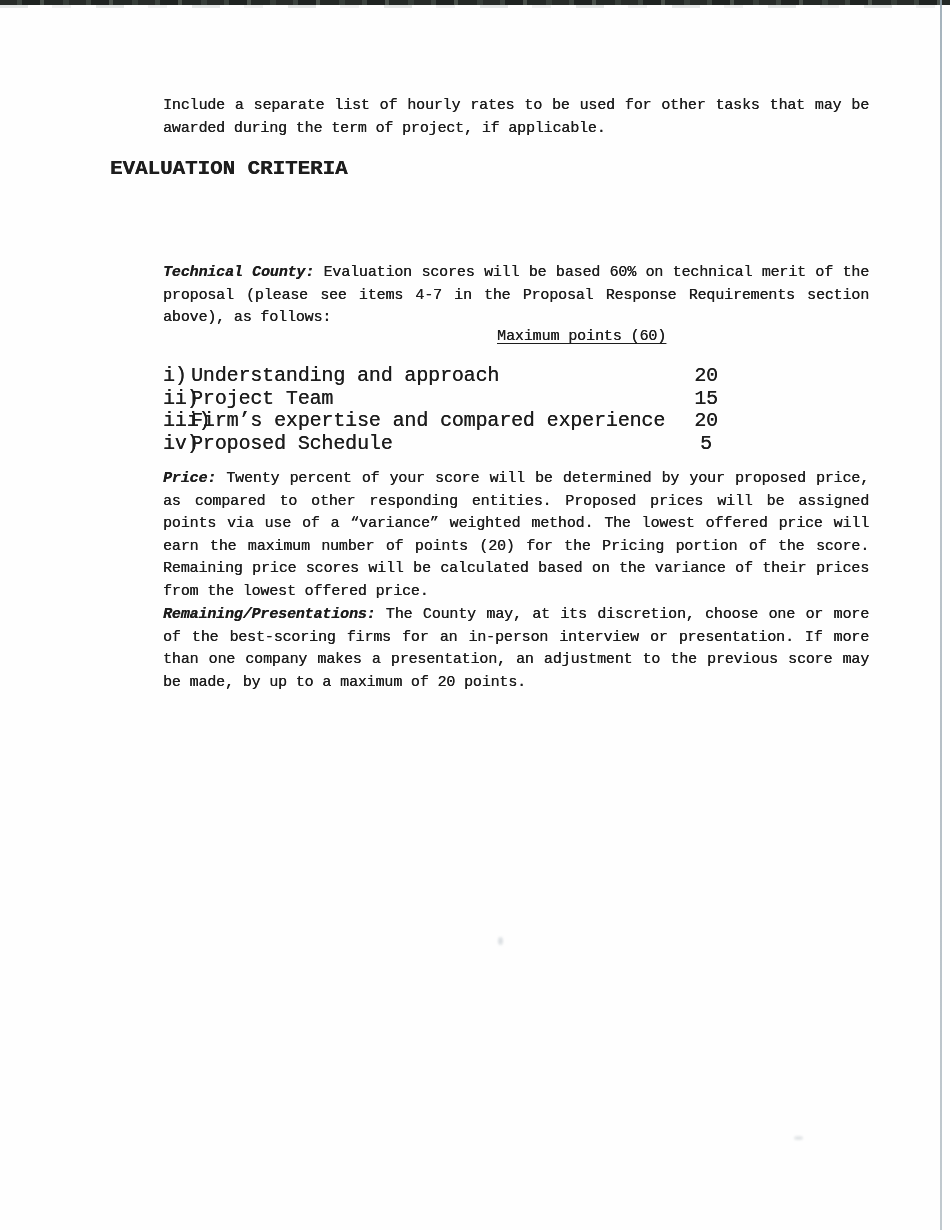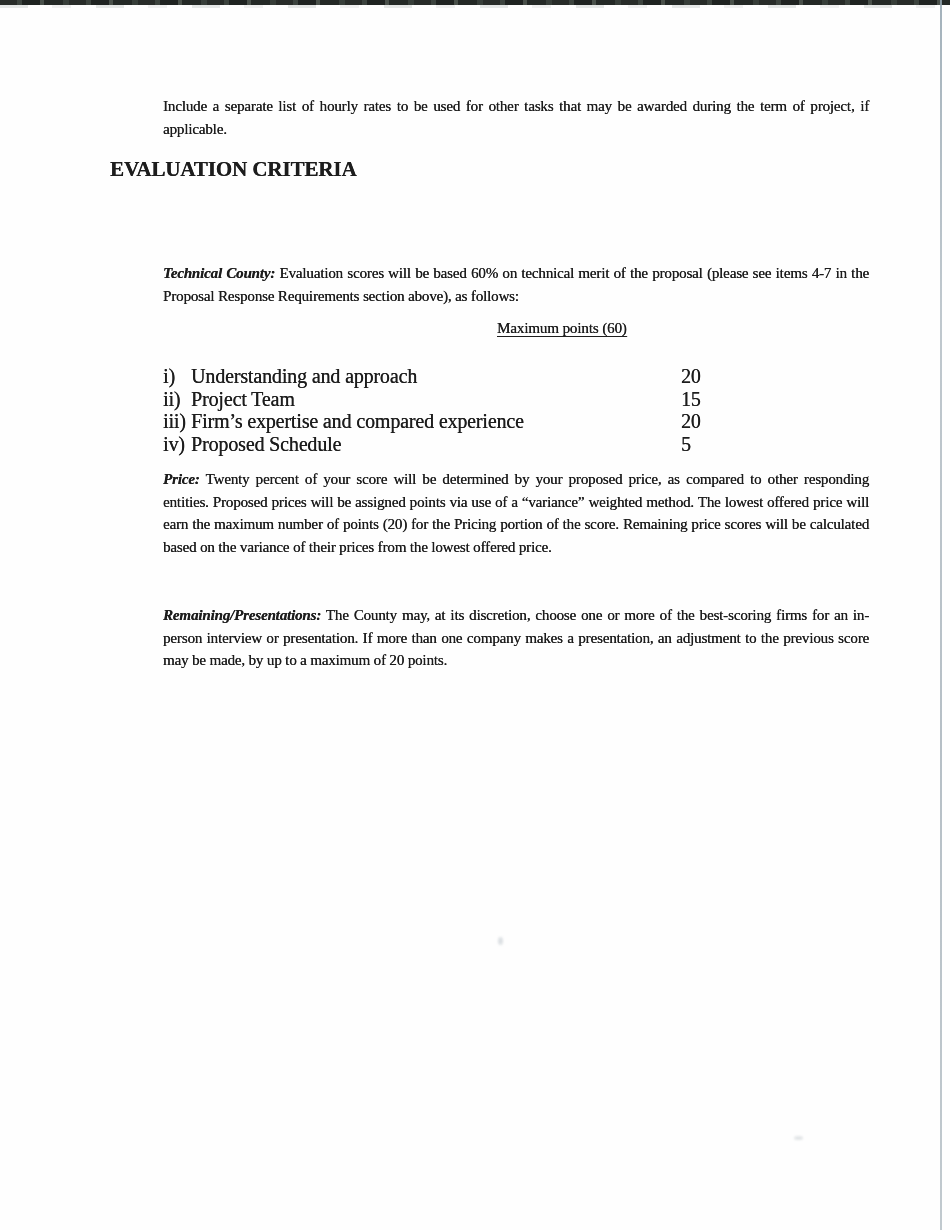--- a/index.html
+++ b/index.html
@@ -6,21 +6,21 @@
     margin: 0;
     padding: 0;
     background: #ffffff;
   }
   .page {
     position: relative;
     width: 950px;
     height: 1230px;
     background: #fefefe;
     overflow: hidden;
-    font-family: Liberation Serif, serif;
+    font-family: Liberation Mono, monospace;
     color: #1d1d1d;
   }
   
   .scan-noise-top {
     position: absolute;
     left: 0; top: 0;
     width: 950px; height: 5px;
     background: repeating-linear-gradient(90deg,
       #161b18 0 17px,
       #2c342e 17px 22px,
@@ -104,21 +104,21 @@
     white-space: nowrap;
   }
   .criteria-numeral {
     display: inline-block;
     width: 28px;
   }
   .criteria-points {
     position: absolute;
     left: 518px; top: 0;
     width: 50px;
-    text-align: left;
+    text-align: center;
   }
 </style>
 </head>
 <body>
 
 <div class="page">
 
   <div class="scan-noise-top"></div>
   <div class="page-edge-line"></div>
   <div class="smudge smudge-1"></div>
@@ -126,21 +126,21 @@
 
   <div class="textblock indent" style="top:95px;">Include a separate list of hourly rates to be used for other tasks that may be awarded during the term of project, if applicable.</div>
 
   <div class="heading" style="top:157px;">EVALUATION CRITERIA</div>
 
 
   <div class="textblock indent" style="top:262px;">
     <span class="lead-label">Technical County:</span><span> Evaluation scores will be based 60% on technical merit of the proposal (please see items 4-7 in the Proposal Response Requirements section above), as follows:</span>
   </div>
 
-  <div class="points-header" style="top:320px;">Maximum points (60)</div>
+  <div class="points-header" style="top:328px;">Maximum points (60)</div>
 
   <div class="criteria-list">
     <div class="criteria-row">
       <span class="criteria-numeral">i)</span><span>Understanding and approach</span>
       <span class="criteria-points">20</span>
     </div>
     <div class="criteria-row">
       <span class="criteria-numeral">ii)</span><span>Project Team</span>
       <span class="criteria-points">15</span>
     </div>

